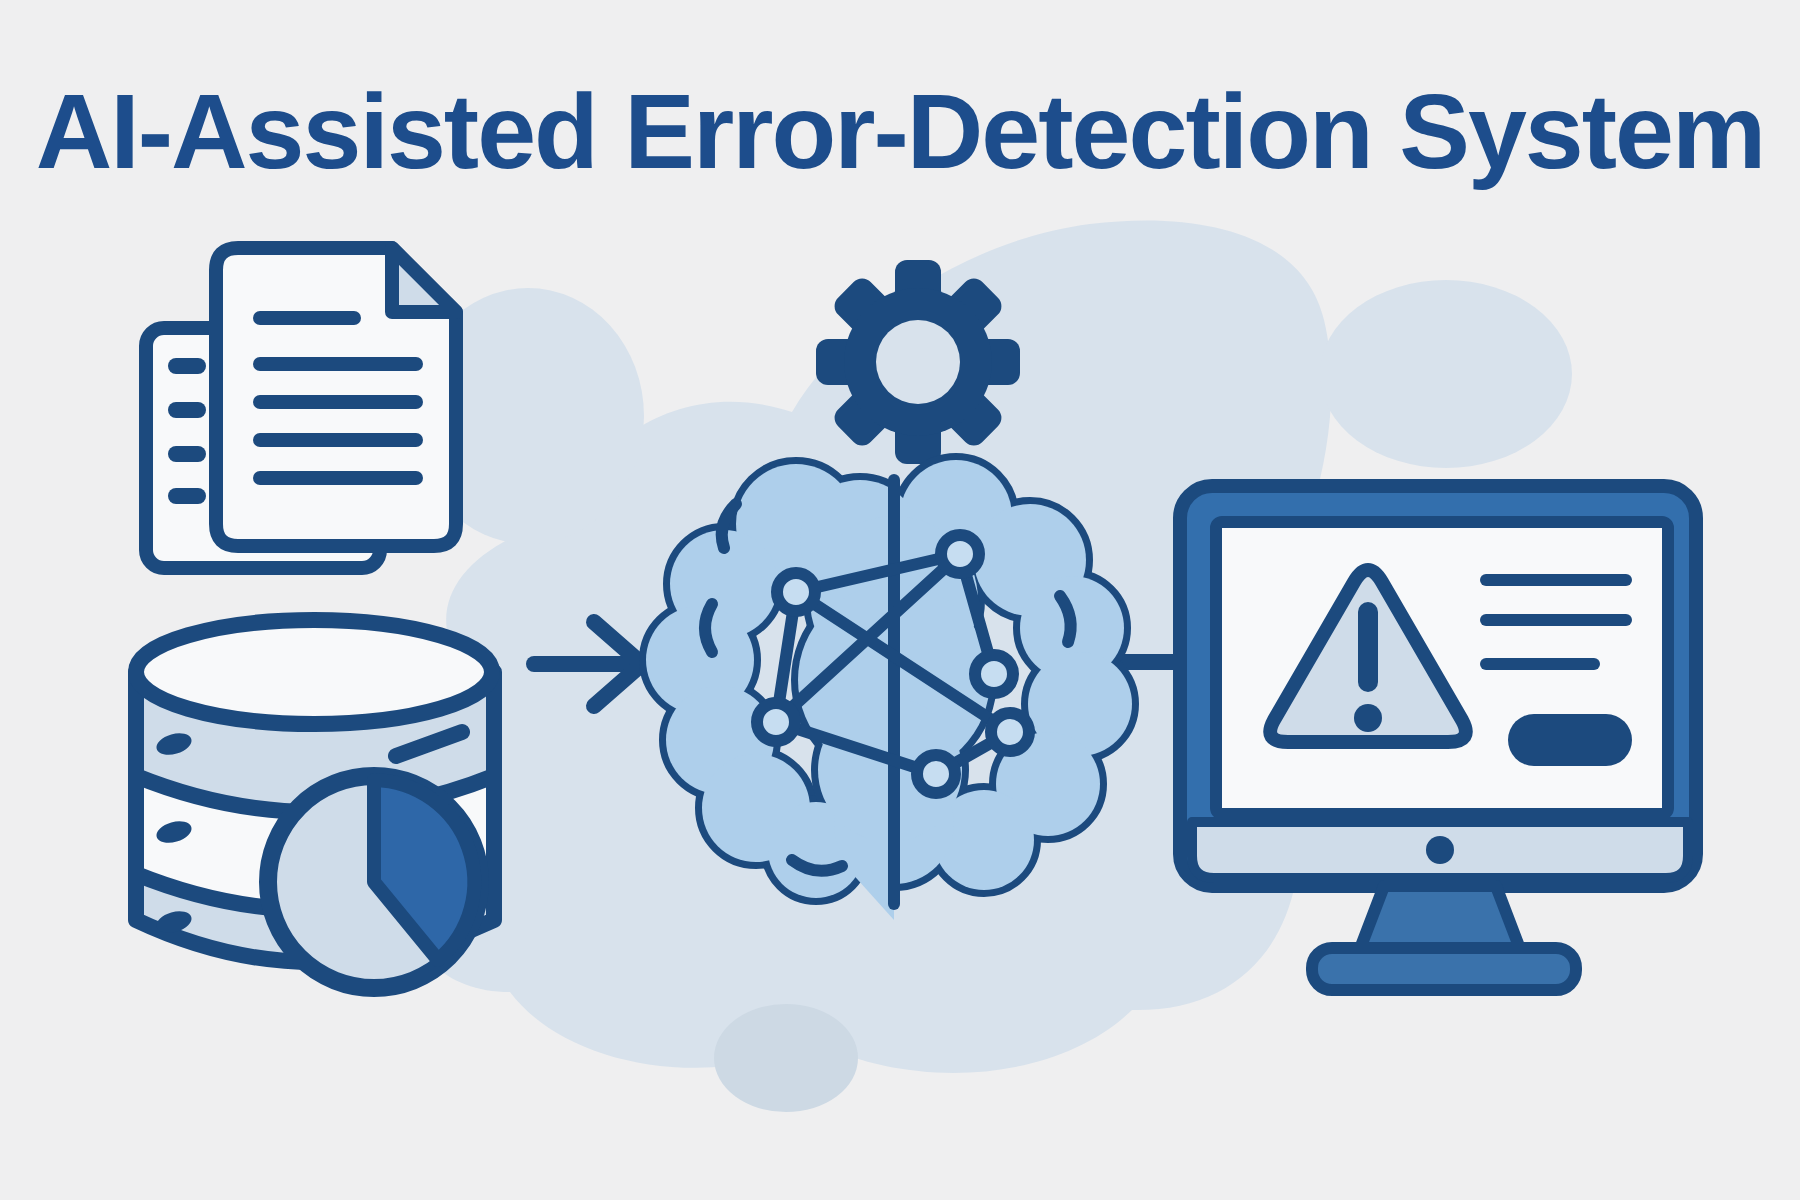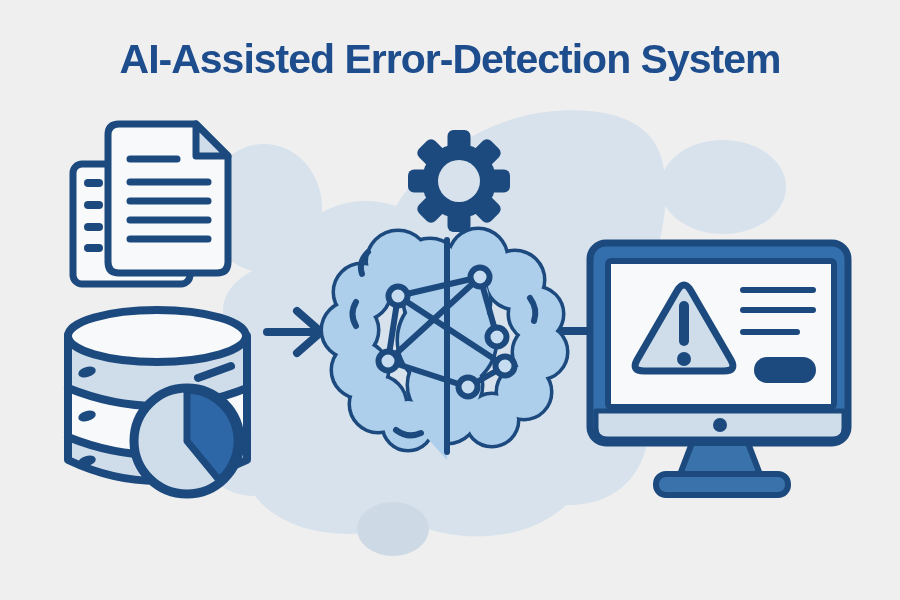--- a/index.html
+++ b/index.html
@@ -8,21 +8,21 @@
     --stand-blue:#3a72ab; --brain-fill:#aecfeb; --node-fill:#c6ddf1;
     --light-fill:#cfdce9; --screen-white:#f8f9fa; --wedge-blue:#2e67a8;
   }
   html,body{margin:0;padding:0;}
   body{width:900px;height:600px;overflow:hidden;background:var(--background);
        font-family:"Liberation Sans",sans-serif;}
   .canvas{position:relative;width:900px;height:600px;}
   .canvas svg{position:absolute;inset:0;}
   h1.title{
     position:absolute;top:36px;left:0;width:100%;margin:0;
-    text-align:center;font-size:41px;font-weight:800;letter-spacing:-1px;
+    text-align:center;font-size:53px;font-weight:800;letter-spacing:-1px;
     color:var(--title-navy);
   }
   
   .f-white{fill:var(--screen-white)} .f-light{fill:var(--light-fill)}
   .f-navy{fill:var(--navy)} .f-blob{fill:var(--blob)} .f-blobd{fill:var(--blob-dark)}
   .f-brain{fill:var(--brain-fill)} .f-node{fill:var(--node-fill)}
   .f-med{fill:var(--medium-blue)} .f-stand{fill:var(--stand-blue)}
   .f-wedge{fill:var(--wedge-blue)} .nf{fill:none}
   .s5,.s6,.s7,.s8,.s9,.s10{stroke:var(--navy);stroke-linecap:round;stroke-linejoin:round}
   .s5{stroke-width:5}.s6{stroke-width:6}.s7{stroke-width:7}

